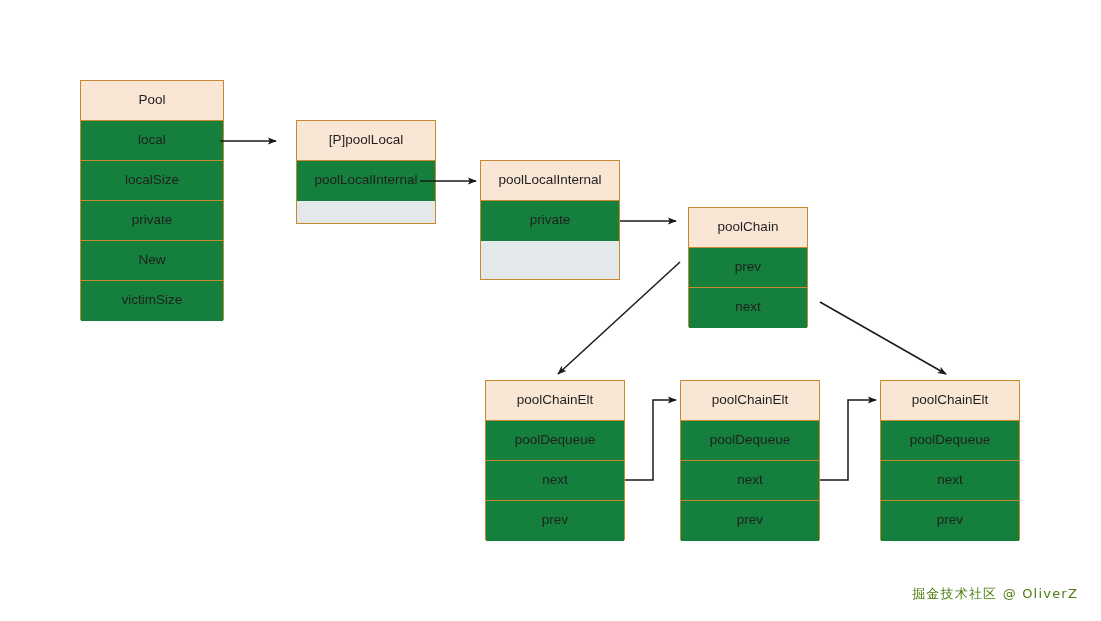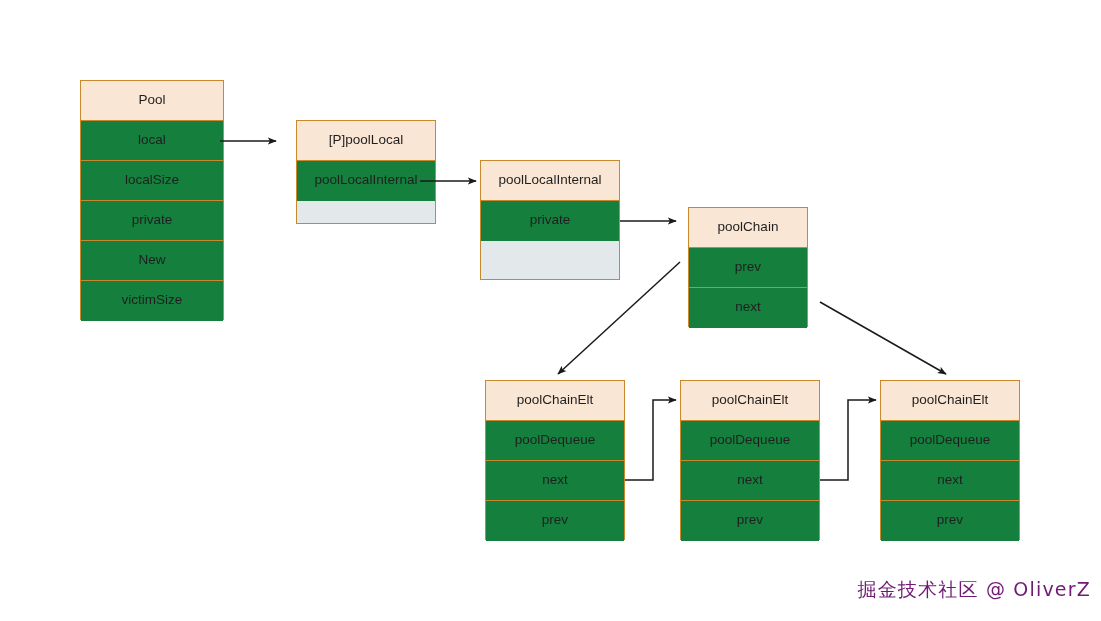--- a/index.html
+++ b/index.html
@@ -52,25 +52,25 @@
     top: 0;
     width: 1101px;
     height: 621px;
     z-index: 5;
     pointer-events: none;
     overflow: visible;
   }
   
   #watermark {
     position: absolute;
-    right: 10px;
+    right: 23px;
     bottom: 18px;
-    font-size: 19px;
+    font-size: 13px;
     letter-spacing: 1.2px;
-    color: #701a75;
+    color: #4d7c0f;
     white-space: nowrap;
     z-index: 2;
     font-family: "DejaVu Sans", "Liberation Sans", sans-serif;
   }
 </style>
 </head>
 <body>
 
 <div id="canvas">
 

